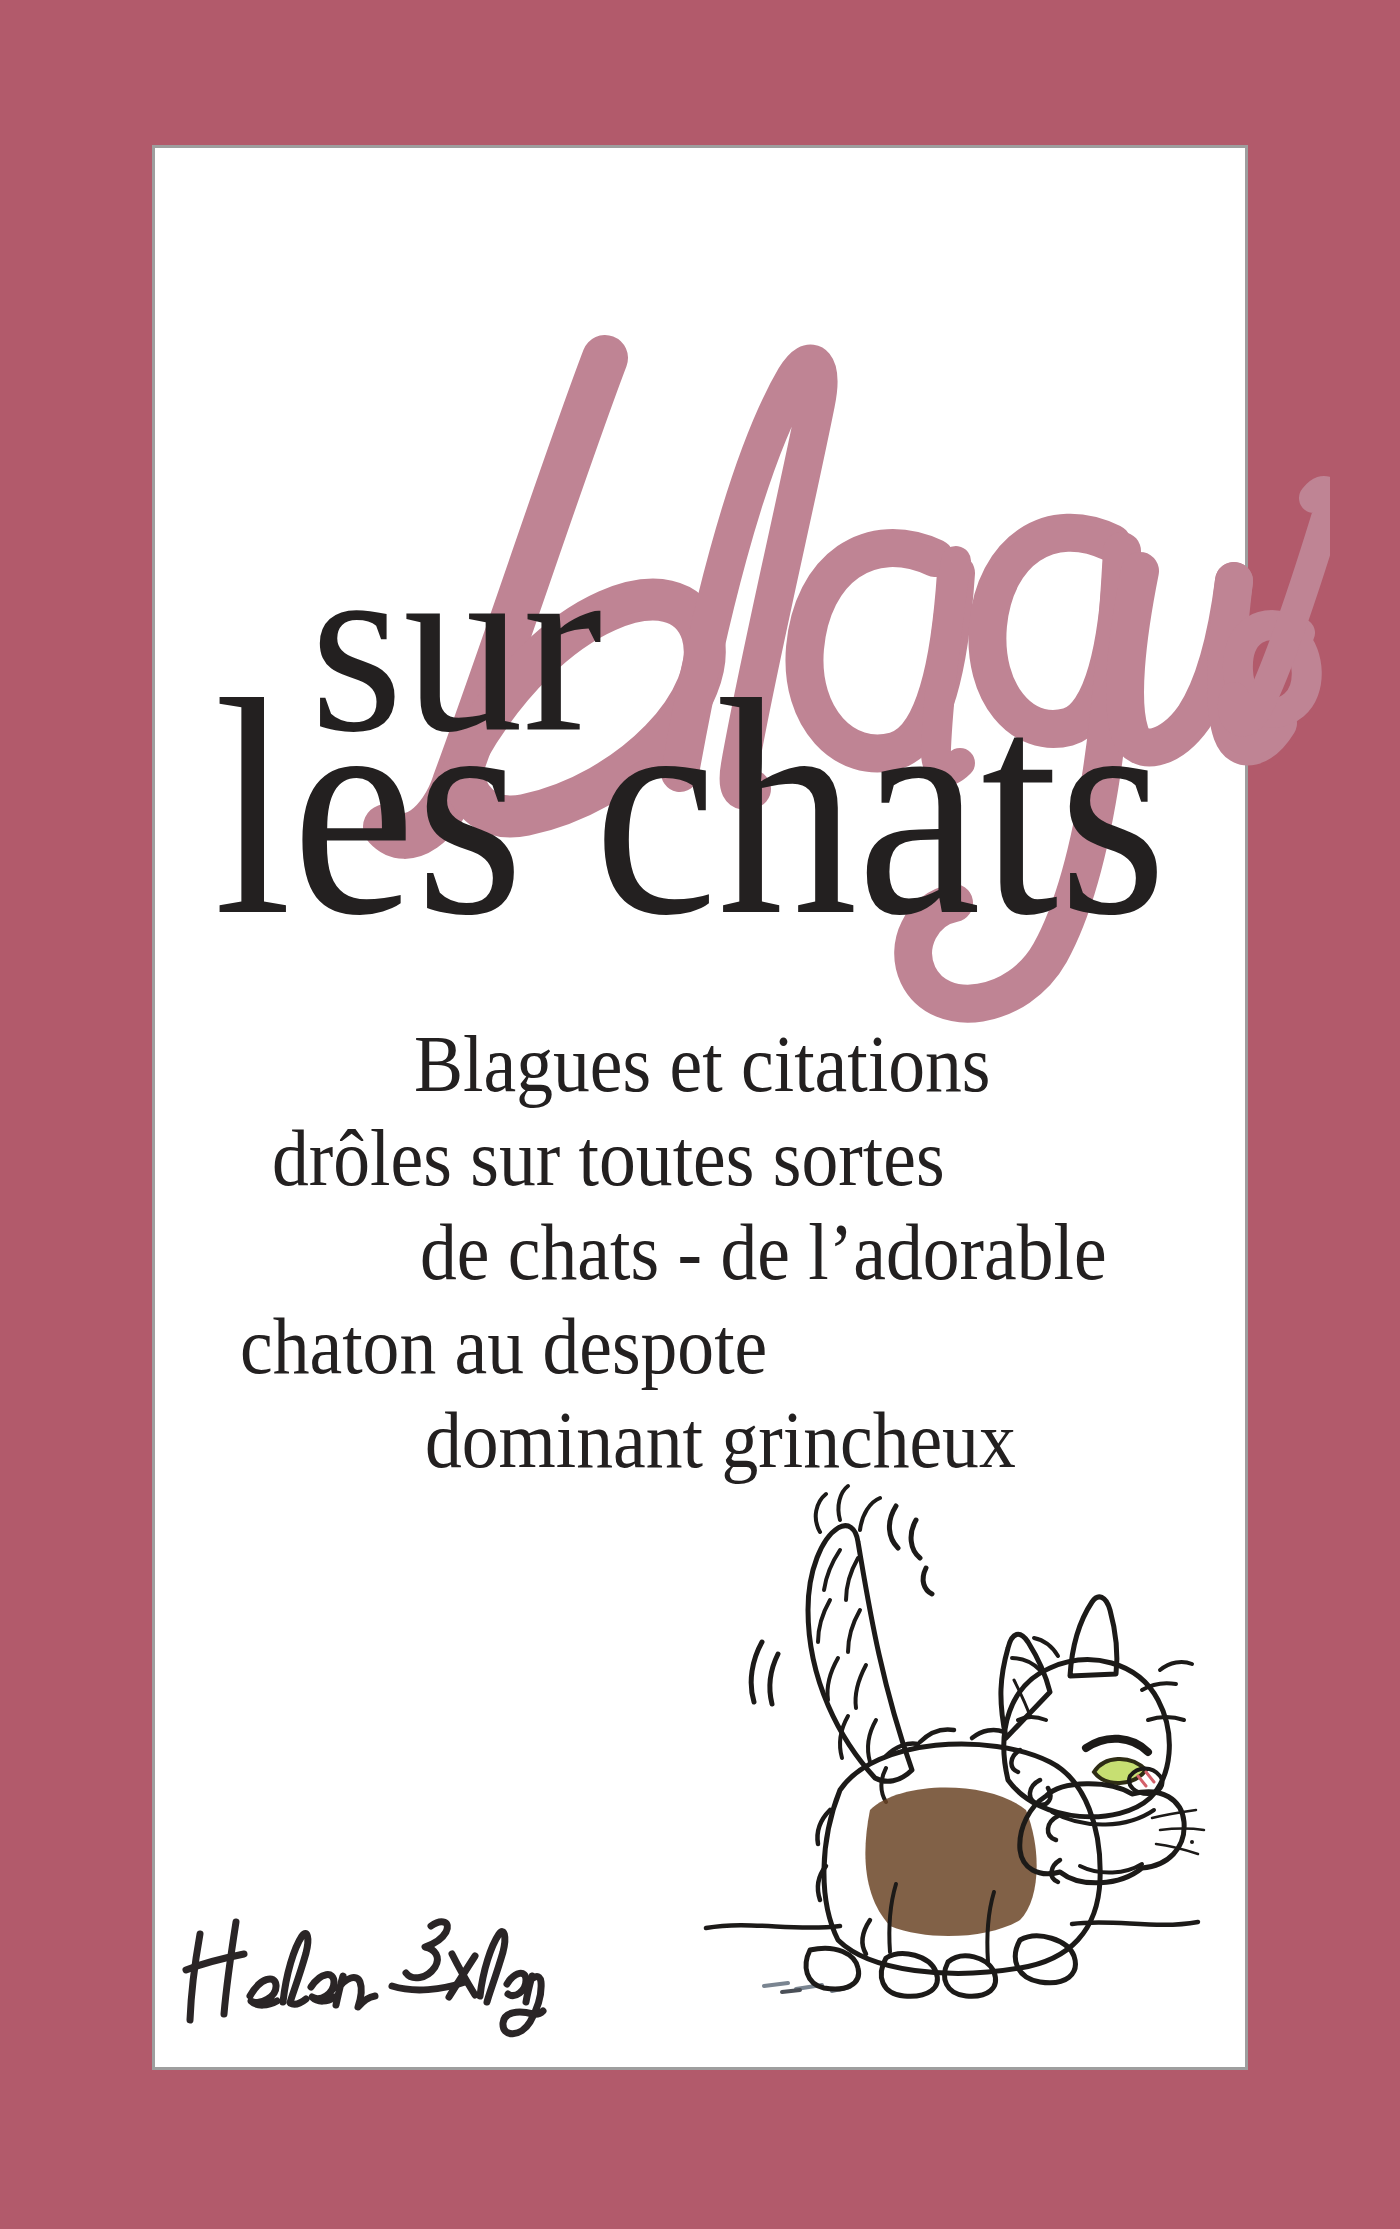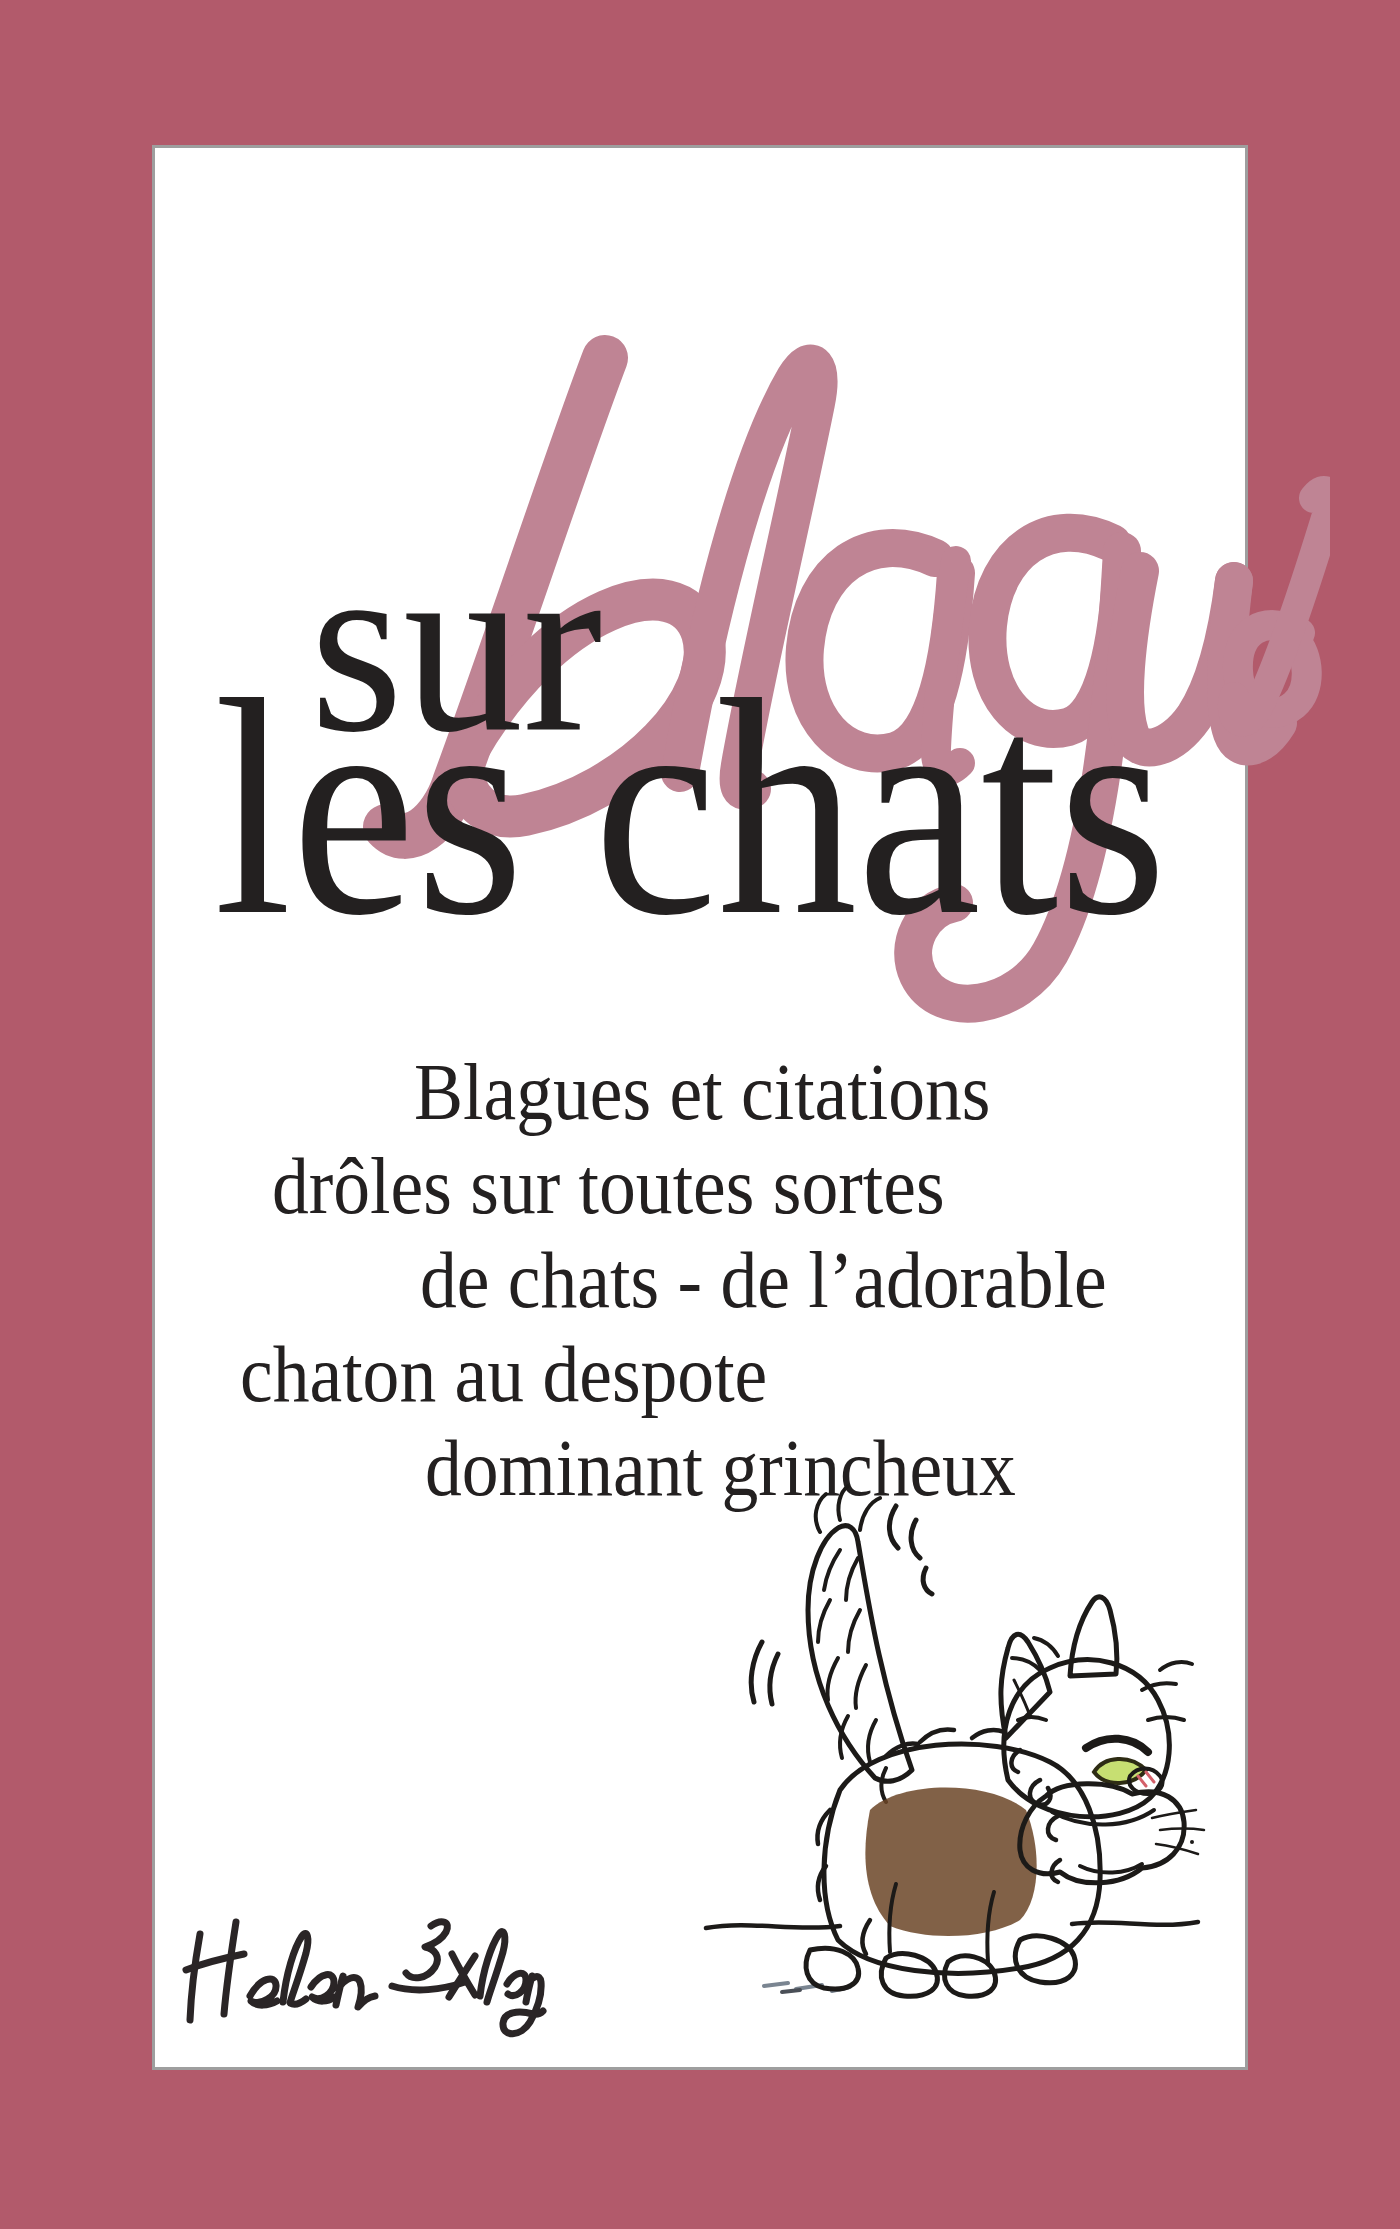--- a/index.html
+++ b/index.html
@@ -20,21 +20,21 @@
     position:absolute;left:310px;top:519px;
     font-size:252px;line-height:1;color:#232020;white-space:nowrap;
     transform:scaleX(.95);transform-origin:0 0;
   }
   .word-leschats{
     position:absolute;left:214px;top:653px;
     font-size:310px;line-height:1;color:#232020;white-space:nowrap;
     transform:scaleX(.90);transform-origin:0 0;
   }
   .subtitle{
-    position:absolute;left:152px;top:1045px;width:1096px;
+    position:absolute;left:152px;top:1017px;width:1096px;
     font-size:80px;line-height:94px;color:#232020;
   }
   .subtitle .ln{white-space:nowrap;transform:scaleX(.92);transform-origin:0 50%;}
   .ln1{margin-left:262px;}
   .ln2{margin-left:120px;}
   .ln3{margin-left:268px;}
   .ln4{margin-left:88px;}
   .ln5{margin-left:273px;}
 
   .cat-svg{position:absolute;left:690px;top:1480px;width:520px;height:530px;}

